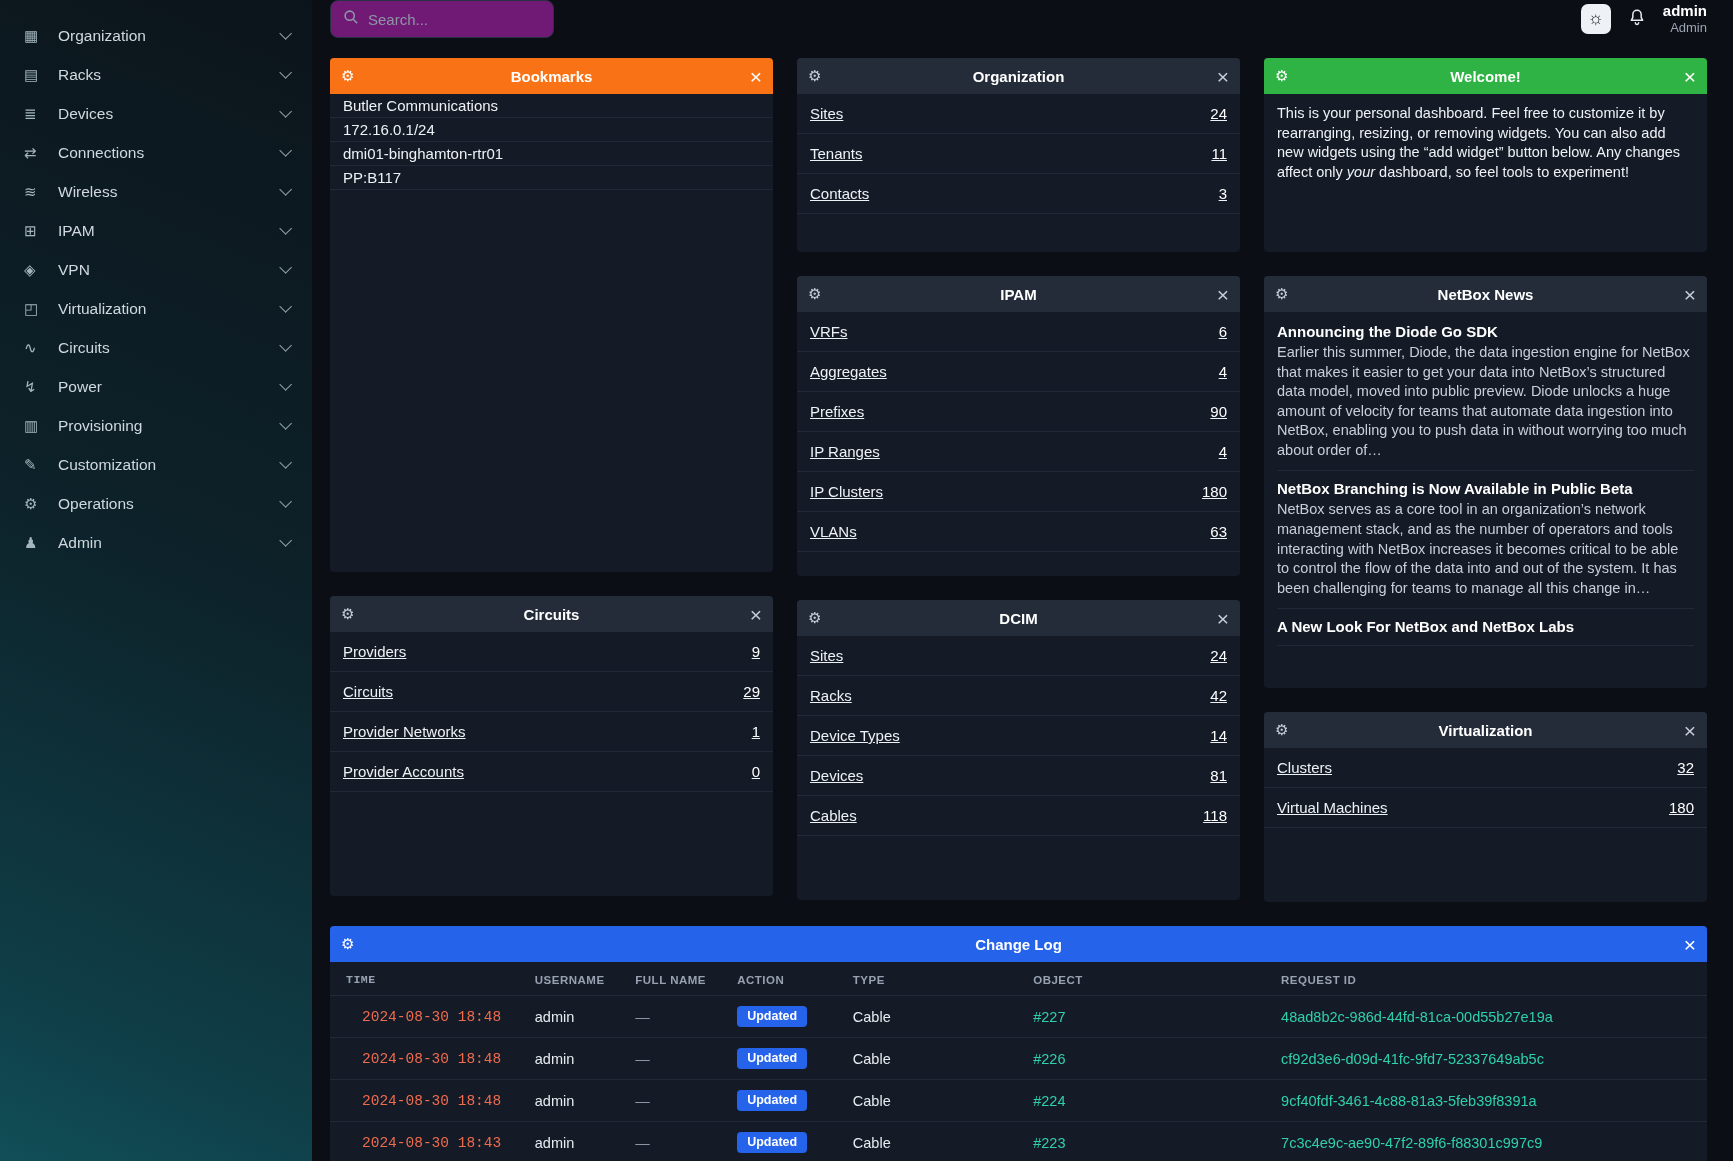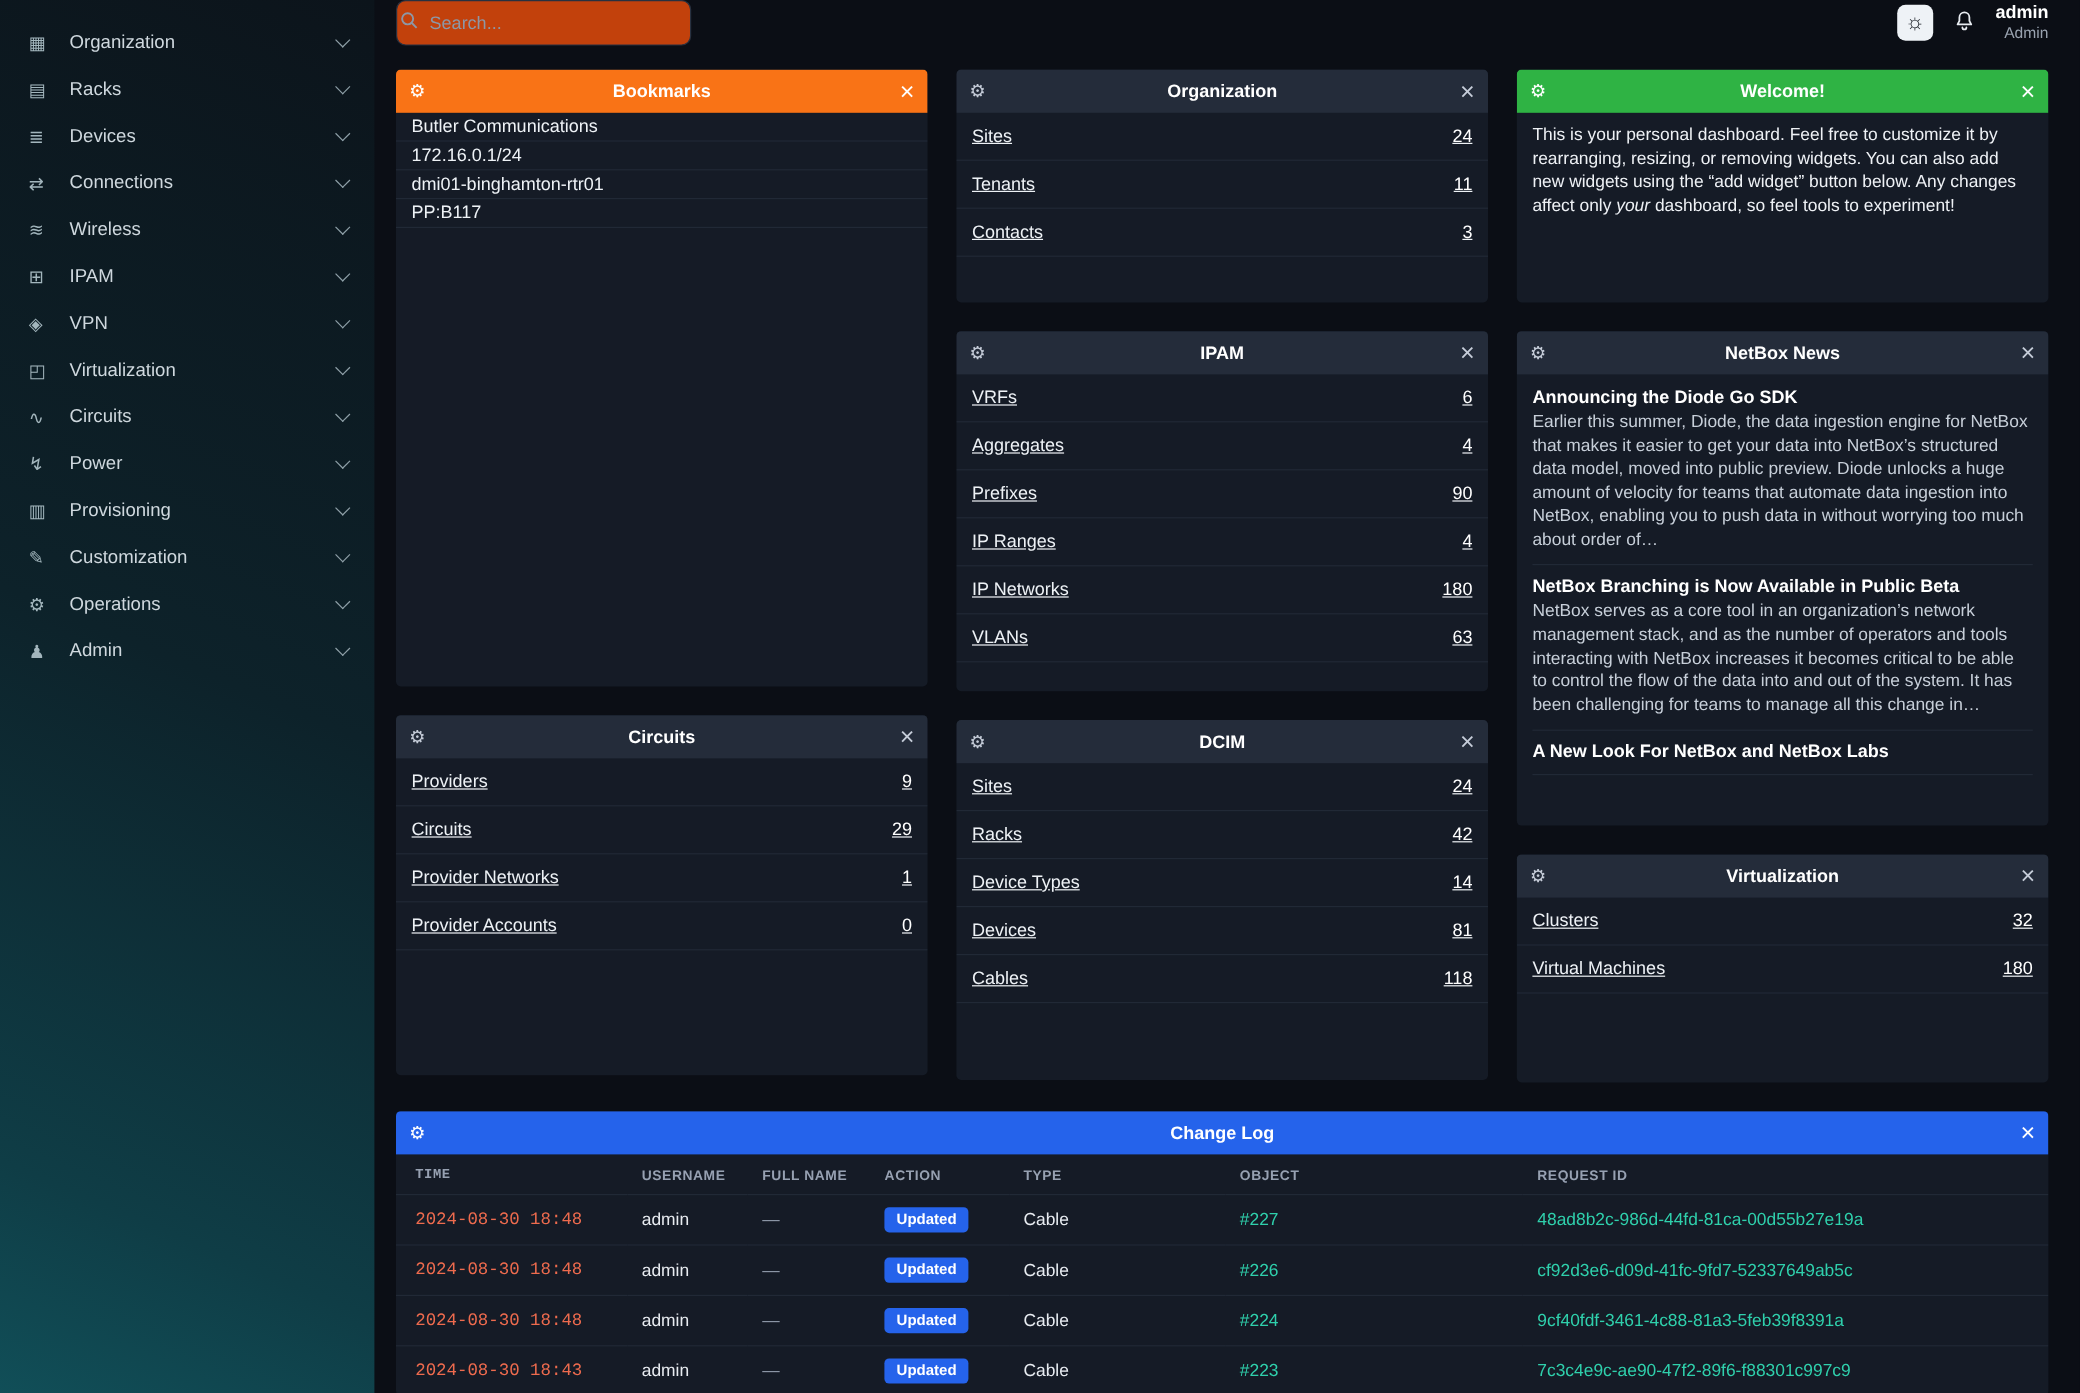--- a/index.html
+++ b/index.html
@@ -21,21 +21,21 @@
   .brand-top { display:flex; justify-content:center; align-items:center; gap:9px; }
   .brand-name { color:#00d9a3; font-size:27px; font-weight:bold; letter-spacing:.5px; }
   .brand-sub { color:#e3eaee; font-size:12px; letter-spacing:6px; margin-top:5px; padding-left:6px; }
   .nav-item { display:flex; align-items:center; height:39px; padding:0 24px; color:#cfd8de; font-size:15.5px; cursor:pointer; }
   .nav-glyph { width:27px; font-size:15px; color:#a3b6bd; margin-right:7px; text-align:left; }
   .chev { margin-left:auto; width:9px; height:9px; border-right:1.6px solid #8fa0a8; border-bottom:1.6px solid #8fa0a8; transform:rotate(45deg) translateY(-3px); }
 
   
   .main { flex:1; display:flex; flex-direction:column; min-width:0; }
   .topbar { height:60px; display:flex; align-items:center; padding:0 26px 0 18px; }
-  .search { display:flex; align-items:center; gap:9px; width:246px; height:38px; background:#c2410c; border:1px solid #283140; border-radius:8px; padding:0 2px; }
+  .search { display:flex; align-items:center; gap:9px; width:224px; height:38px; background:#701a75; border:1px solid #283140; border-radius:8px; padding:0 12px; }
   .search svg { flex:0 0 auto; }
   .search input { background:transparent; border:none; outline:none; color:#dfe5ec; font-size:15px; width:100%; font-family:"Liberation Sans",sans-serif; }
   .search input::placeholder { color:#8d97a6; }
   .topbar-right { margin-left:auto; display:flex; align-items:center; gap:16px; }
   .theme-btn { width:30px; height:30px; border:none; border-radius:7px; background:#eef2f6; color:#11151d; font-size:18px; display:flex; align-items:center; justify-content:center; cursor:pointer; }
   .bell-btn { background:none; border:none; cursor:pointer; display:flex; }
   .user { text-align:right; line-height:1.18; cursor:pointer; }
   .user-name { font-size:15px; font-weight:bold; color:#ffffff; }
   .user-role { font-size:13px; color:#9aa3b0; }
 
@@ -75,21 +75,21 @@
   .news-title { font-weight:bold; font-size:15px; color:#ffffff; cursor:pointer; }
   .news-body { font-size:14.5px; line-height:1.35; color:#c7cfd9; margin-top:3px; }
 
   
   .changelog { margin-top:24px; }
   .cl-table { width:100%; border-collapse:collapse; font-size:14.5px; }
   .cl-table th { text-align:left; padding:11px 12px 9px; color:#97a1b2; font-size:11.5px; letter-spacing:.5px; font-weight:bold; white-space:nowrap; }
   .cl-table td { padding:10px 12px; border-top:1px solid #212936; white-space:nowrap; overflow:hidden; }
   .cl-table th:first-child, .cl-table td:first-child { padding-left:16px;font-family:Liberation Mono, monospace; }
   .badge { display:inline-block; background:#2563eb; color:#fff; font-size:12.5px; font-weight:bold; padding:3px 10px 4px; border-radius:4px; }
-  .link-time { color:#ee6b4e; cursor:pointer; }
+  .link-time { color:#ee6b4e; cursor:pointer;margin-left:16px; }
   .link-teal { color:#2fd0ac; cursor:pointer; }
   .muted { color:#8b95a5; }
 </style>
 </head>
 <body>
 
 <div class="app">
 
   <aside class="sidebar">
 
@@ -283,21 +283,21 @@
               </div>
             <div class="stat-row">
                 <span>Prefixes</span>
                 <span class="stat-val">90</span>
               </div>
             <div class="stat-row">
                 <span>IP Ranges</span>
                 <span class="stat-val">4</span>
               </div>
             <div class="stat-row">
-                <span>IP Networks</span>
+                <span>IP Clusters</span>
                 <span class="stat-val">180</span>
               </div>
             <div class="stat-row">
                 <span>VLANs</span>
                 <span class="stat-val">63</span>
               </div>
           </section>
 
           <section class="card" id="card-dcim">
             <header class="card-head">

